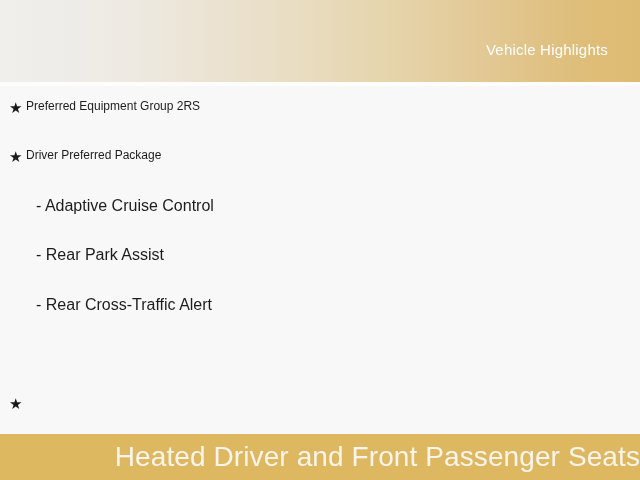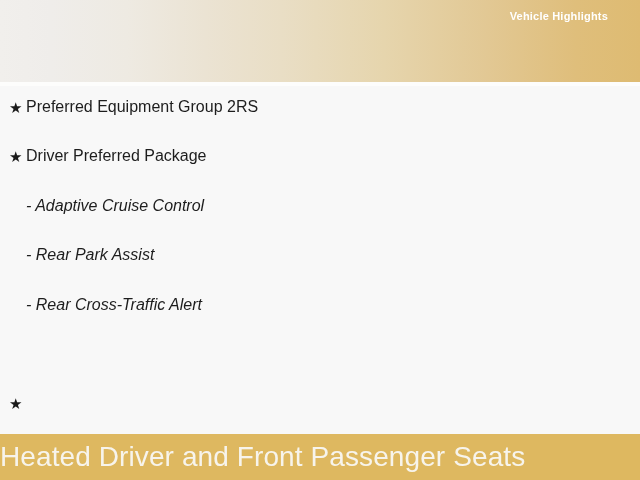--- a/index.html
+++ b/index.html
@@ -38,23 +38,23 @@
                 #ebe3d3 32%,
                 #e9dec5 44%,
                 #e6d5ad 60%,
                 #e2c894 76%,
                 #dfbe7b 90%,
                 #debb72 100%);
   }
   #header-title {
     position: absolute;
     right: 32px;
-    top: 11px;
-    font-size: 11px;
-    font-weight: bold;
+    top: 42px;
+    font-size: 15px;
+    font-weight: normal;
     color: #ffffff;
     letter-spacing: 0.2px;
     white-space: nowrap;
     line-height: 1;
   }
 
   
   #header-seam {
     position: absolute;
     left: 0;
@@ -87,46 +87,45 @@
     font-size: 15px;
     line-height: 1;
     color: #1a1a1a;
     text-align: left;
     flex: none;
   }
   .row-bullet.blank {
     color: transparent;
   }
   .row-label {
-    font-size: 16px;
+    font-size: 12px;
     color: #1d1d1d;
     line-height: 1.1;
     white-space: nowrap;
   }
   .highlight-row.sub .row-bullet {
     width: 0;
     margin-left: 0;
   }
   .highlight-row.sub .row-label {
-    margin-left: 26px;
+    margin-left: 36px;
     font-size: 16px;
-    font-style: italic;
   }
 
   
   #footer-bar {
     position: absolute;
     left: 0;
     top: 434px;
     width: 640px;
     height: 46px;
     background: #deb860;
     display: flex;
     align-items: center;
-    justify-content: flex-start;
+    justify-content: flex-end;
   }
   #footer-text {
     font-size: 28px;
     color: #f7f4ec;
     line-height: 1;
     white-space: nowrap;
     letter-spacing: 0.1px;
   }
 </style>
 </head>

